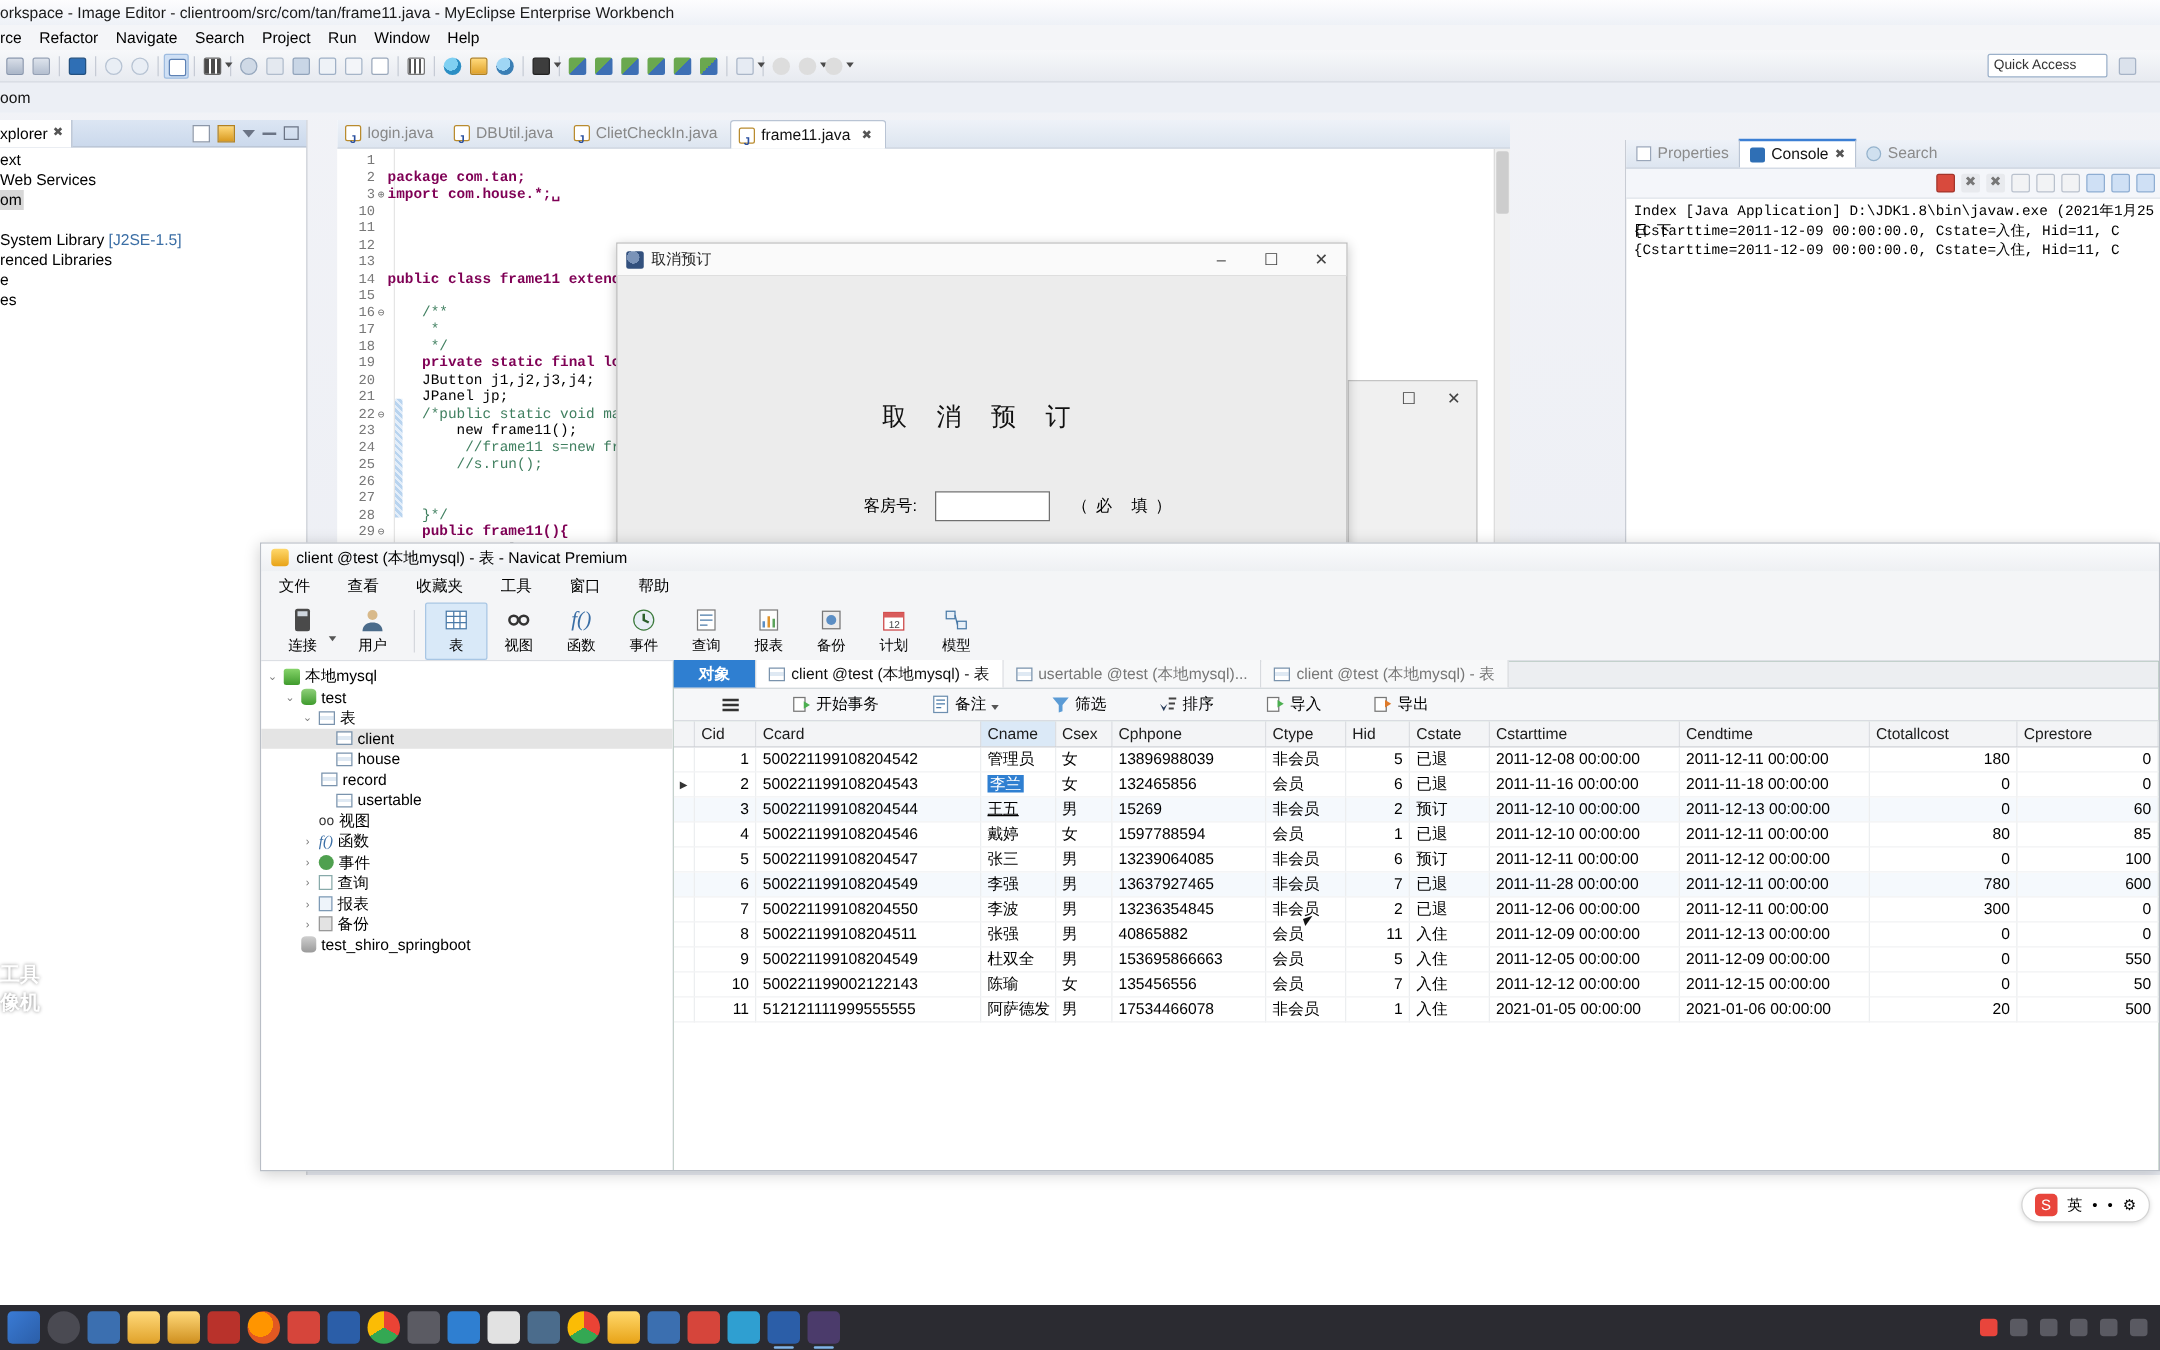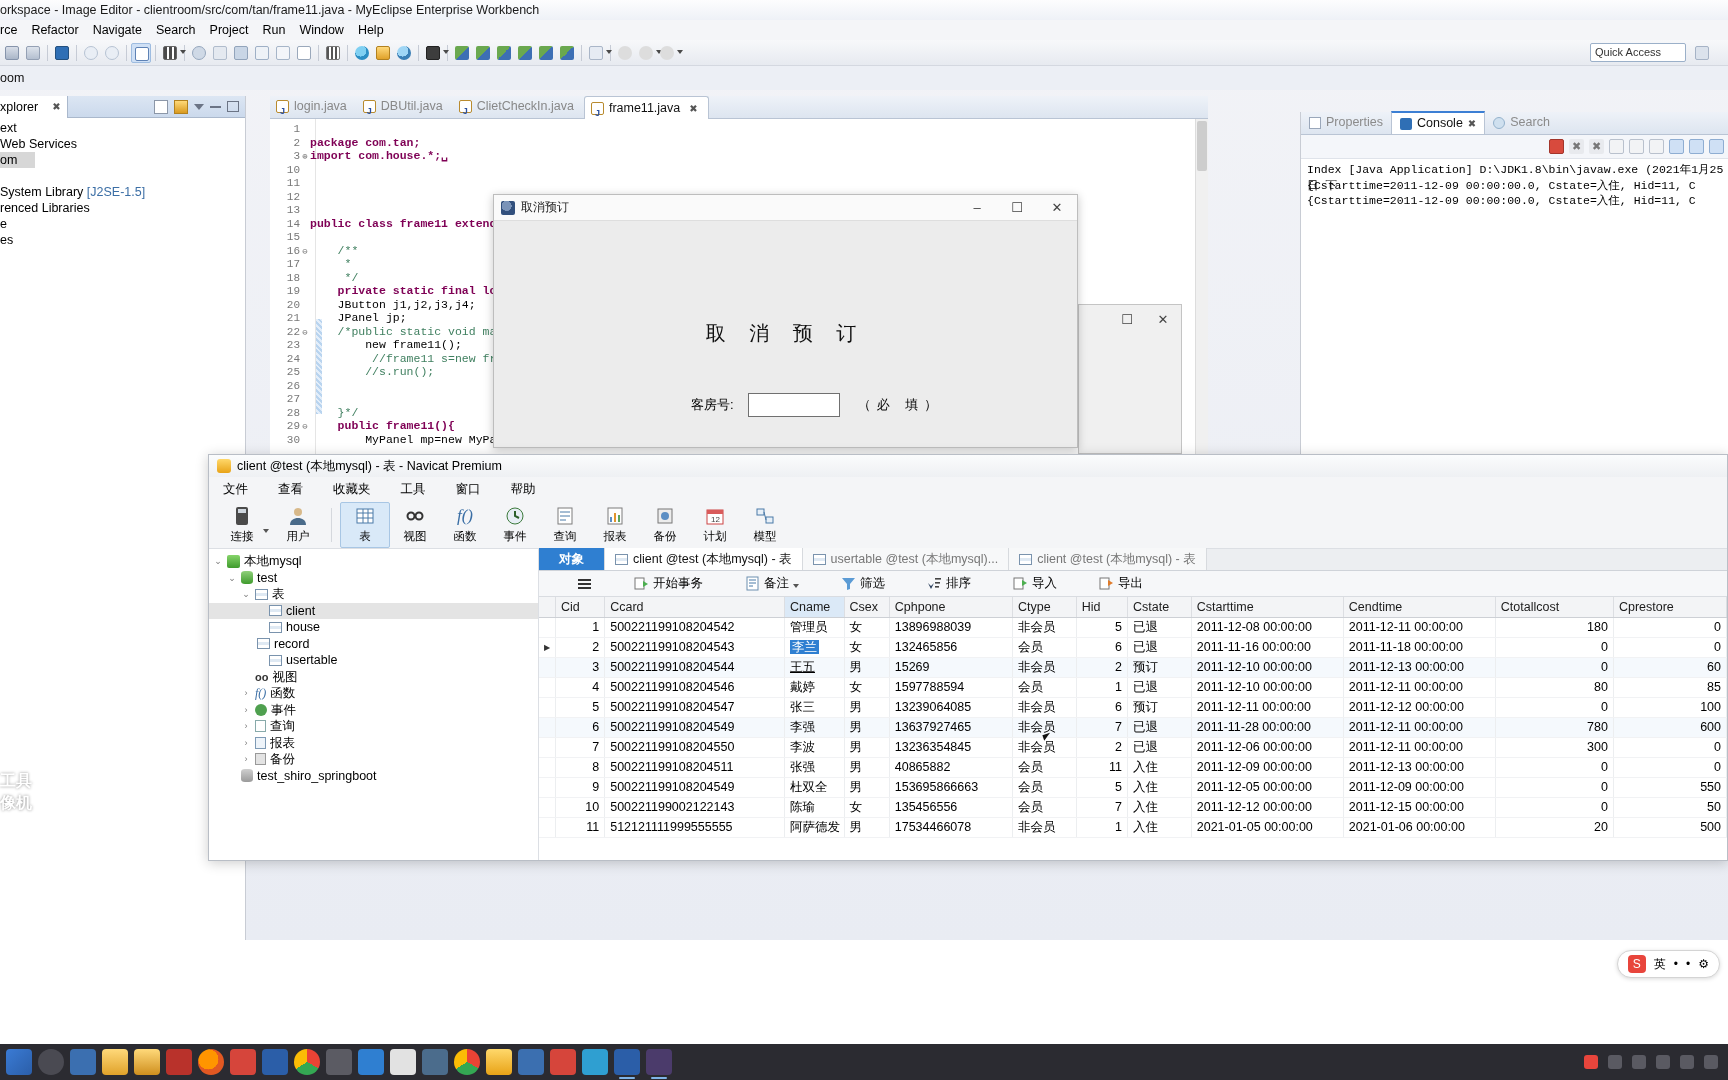--- a/index.html
+++ b/index.html
@@ -39,25 +39,25 @@
             background:#eceff5; }
 
   
   #pkg { position:absolute; left:0; top:96px; width:246px; bottom:0;
          background:#fff; border-right:1px solid #c8ccd4; }
   #pkg-tabbar { height:22px; background:linear-gradient(#dce6f3,#cbd9ec);
                 border-bottom:1px solid #aab8cc; display:flex; align-items:center;
                 position:relative; }
   #pkg-tab { background:#fff; height:22px; line-height:22px; padding:0 6px 0 0;
              font-size:12.5px; border-right:1px solid #aab8cc; display:flex;
-             align-items:center; gap:14px; }
+             align-items:center; gap:4px; }
   #pkg-tools { margin-left:auto; display:flex; gap:6px; padding-right:6px; align-items:center;}
   #pkg-body { padding:2px 0 0 0; font-size:12.5px; }
   .tree-row { height:16px; line-height:16px; padding-left:0; white-space:nowrap; }
-  .tree-row.sel { background:#d7d7d7; display:inline-block; padding-right:18px;}
+  .tree-row.sel { background:#d7d7d7; display:inline-block; padding-right:2px;}
   .blu { color:#3b6ea5; }
 
   
   #editor { position:absolute; left:270px; top:96px; right:520px; height:358px;
             background:#fff; }
   #ed-tabs { height:23px; background:linear-gradient(#eef2f8,#dde5f0);
              border-bottom:1px solid #b9c4d4; display:flex; align-items:flex-end; }
   .ed-tab { height:23px; line-height:23px; padding:0 10px 0 6px; font-size:12.5px;
             display:flex; align-items:center; gap:5px; color:#888; }
   .ed-tab.active { background:#fff; color:#111; border-top:1px solid #b9c4d4;
@@ -122,21 +122,21 @@
   #jdlg-hint { padding-left:18px; letter-spacing:6px; }
 
   
   #jdlg2 { position:absolute; left:1078px; top:304px; width:104px; height:150px;
            background:#f0f0f0; border:1px solid #c4c4c4; }
   #jdlg2-tb { height:28px; display:flex; justify-content:flex-end; }
   #jdlg2-tb .wb2 { width:36px;height:28px;display:flex;align-items:center;
                    justify-content:center;font-size:13px;color:#444;}
 
   
-  #navicat { position:absolute; left:208px; top:454px; width:1520px; height:407px;
+  #navicat { position:absolute; left:208px; top:434px; width:1520px; height:503px;
              background:#f4f5f7; border:1px solid #b9bec6;
              box-shadow:0 2px 12px rgba(0,0,0,.20); }
   #nv-title { height:22px; display:flex; align-items:center; gap:6px;
               padding-left:8px; font-size:12.5px;
               background:linear-gradient(#fbfcfd,#eef0f3); }
   #nv-title .ico { width:14px;height:14px;border-radius:3px;
                    background:linear-gradient(#ffd86b,#e8a317); }
   #nv-menu { height:24px; display:flex; align-items:center; gap:30px;
              padding-left:14px; font-size:12.5px; background:#f4f5f7;}
   #nv-ribbon { height:48px; display:flex; align-items:center; padding-left:8px;
@@ -624,21 +624,21 @@
       <div class="tr" style="padding-left:48px">
           <span class="tbl-ico"></span>
           <span>record</span>
         </div>
       <div class="tr" style="padding-left:60px">
           <span class="tbl-ico"></span>
           <span>usertable</span>
         </div>
       <div class="tr" style="padding-left:32px">
           <span class="chev"></span>
-          <span style="font-weight:bold;font-size:11px;color:#333">oo</span>
+          <span style="font-weight:normal;font-size:11px;color:#333">oo</span>
           <span>视图</span>
         </div>
       <div class="tr" style="padding-left:32px">
           <span class="chev">›</span>
           <span style="font-style:italic;font-family:'Liberation Serif',serif;color:#3a6ea5;font-size:12px">f()</span>
           <span>函数</span>
         </div>
       <div class="tr" style="padding-left:32px">
           <span class="chev">›</span>
           <span style="width:12px;height:12px;display:inline-block;border-radius:6px;background:#4fa04f"></span>

